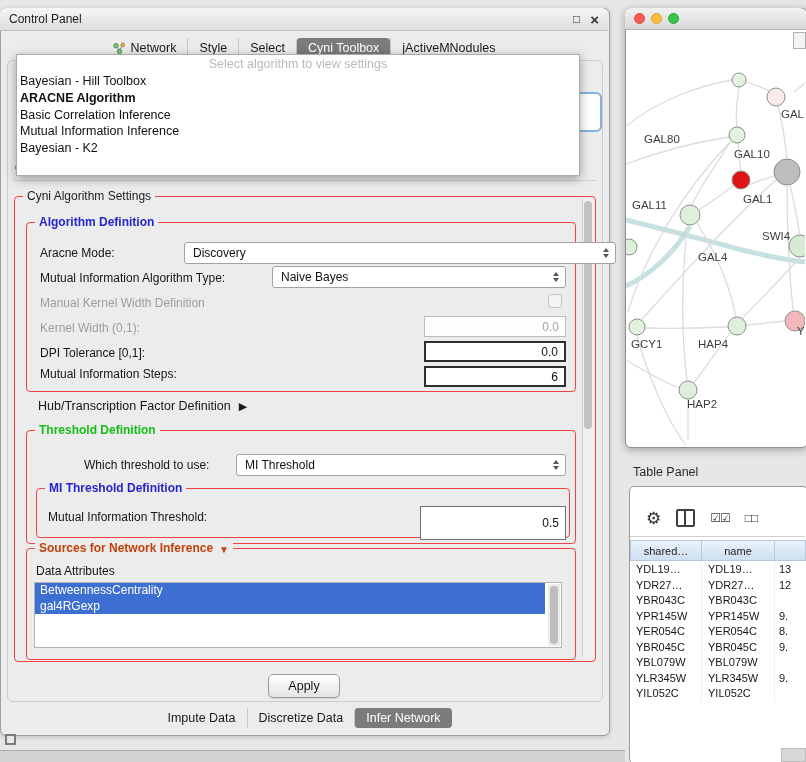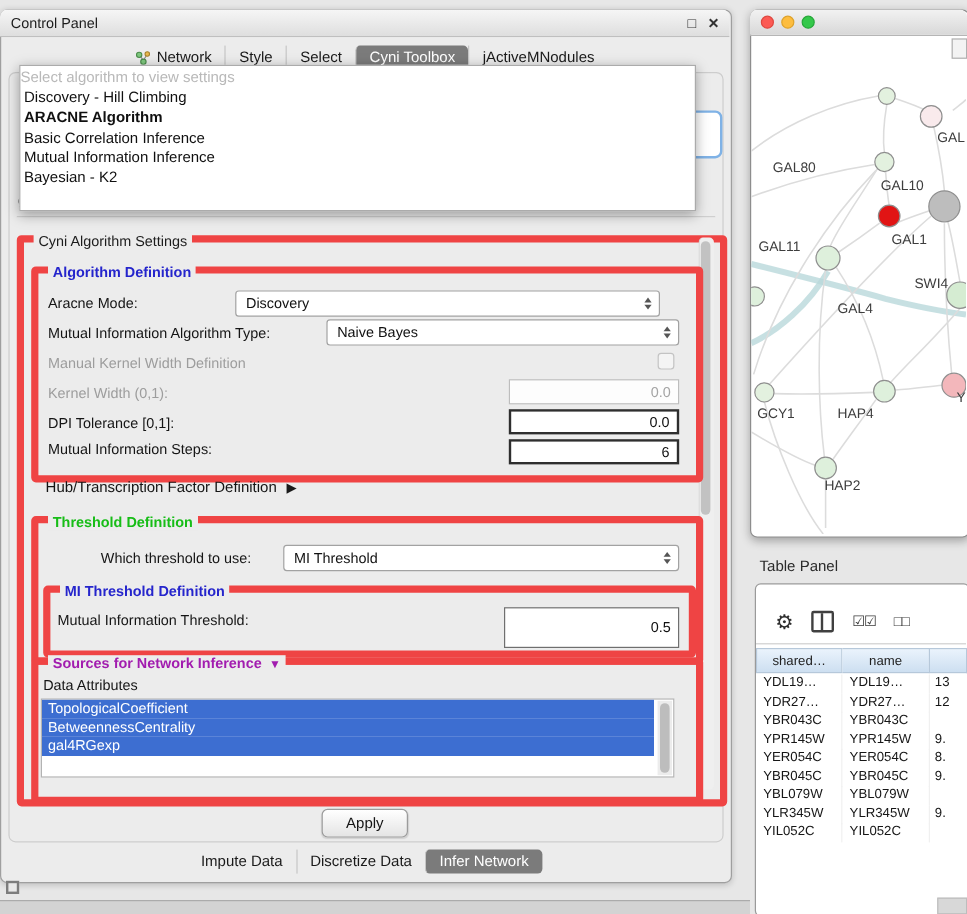--- a/index.html
+++ b/index.html
@@ -14,32 +14,32 @@
   .wbtns{display:flex;gap:10px;color:#333;align-items:center}
   .wbtns .sq{font-size:12px}
   .wbtns .x{font-weight:700;font-size:15px;line-height:1}
   .tabbar{display:flex;justify-content:center;align-items:center}
   .tab{font-size:12.5px;color:#1a1a1a;padding:3px 11px;display:flex;align-items:center;gap:5px;border-left:1px solid #c6c6c6;cursor:default}
   .tab:first-child{border-left:none}
   .tab.sel{background:#7b7b7b;color:#fff;border-radius:4px}
   .cpinner{border:1px solid #cdcdcd;border-radius:6px}
   
   .popup{background:#fff;border:1px solid #ababab;box-shadow:0 3px 10px rgba(0,0,0,.35);z-index:50}
-  .poprompt{height:18px;line-height:18px;text-align:left;color:#b9b9b9;font-size:12.5px}
+  .poprompt{height:18px;line-height:18px;text-align:center;color:#b9b9b9;font-size:12.5px}
   .popitem{height:16.8px;line-height:16.8px;padding-left:3px;font-size:12.5px;color:#101010}
   .popitem.cur{font-weight:700}
   .remnant{border:2px solid #7fb2e6;border-radius:6px;background:#fff;z-index:4}
   .frag{font-size:12px;color:#222;z-index:3}
   
-  .group{border:6px solid #ef4444;border-radius:4px}
+  .group{border:1px solid #ef4444;border-radius:4px}
   .legend{position:absolute;top:-8px;left:8px;background:#ececec;padding:0 4px;font-size:12px;white-space:nowrap}
   .legend.blue{color:#2525cc;font-weight:700}
   .legend.green{color:#17bd17;font-weight:700}
   .legend.plain{color:#1c1c1c}
-  .legend.bblack{color:#a21caf;font-weight:700;display:flex;align-items:flex-end;gap:6px}
+  .legend.bblack{color:#c2410c;font-weight:700;display:flex;align-items:flex-end;gap:6px}
   .lbl{position:absolute;font-size:12px;font-weight:400;color:#151515;white-space:nowrap}
   .lbl.dis{color:#9d9d9d}
   .combo{position:absolute;display:flex;align-items:center;background:#fff;border:1px solid #a2a2a2;border-radius:3px;
          font-size:12px;color:#111;padding-left:8px;box-sizing:border-box}
   .spin{margin-left:auto;margin-right:6px;display:flex;flex-direction:column;gap:2px;align-items:center}
   .spin i{display:block;width:0;height:0;border-left:3.5px solid transparent;border-right:3.5px solid transparent}
   .spin .up{border-bottom:4px solid #555}
   .spin .dn{border-top:4px solid #555}
   .field{position:absolute;display:flex;align-items:center;justify-content:flex-end;background:#fff;border:1px solid #8f8f8f;
          font-size:12px;color:#111;padding-right:6px;box-sizing:border-box}
@@ -129,39 +129,39 @@
 </div>
 
 <div class="abs cpinner" style="left:7px;top:60px;width:594px;height:640px"></div>
 
 <div class="abs remnant" style="left:556px;top:92px;width:42px;height:36px"></div>
 <div class="abs line" style="left:14px;top:180px;width:582px;height:1px"></div>
 <div class="abs frag" style="left:15px;top:160px">g</div>
 
 <div class="abs popup" style="left:16px;top:54px;width:562px;height:120px">
   <div class="poprompt">Select algorithm to view settings</div>
-  <div class="popitem">Discovery - Hill Climbing</div>
+  <div class="popitem">Bayesian - Hill Toolbox</div>
   <div class="popitem cur">ARACNE Algorithm</div>
   <div class="popitem">Basic Correlation Inference</div>
   <div class="popitem">Mutual Information Inference</div>
   <div class="popitem">Bayesian - K2</div>
 </div>
 
 <div class="abs group" style="left:14px;top:196px;width:580px;height:464px">
   <span class="legend plain">Cyni Algorithm Settings</span>
 </div>
 <div class="abs sbtrack" style="left:582px;top:198px;width:12px;height:460px"></div>
 <div class="abs sbthumb" style="left:584px;top:201px;width:8px;height:228px"></div>
 
 <div class="abs group" style="left:26px;top:222px;width:548px;height:168px">
   <span class="legend blue">Algorithm Definition</span>
 </div>
 
 <div class="lbl" style="left:40px;top:246px">Aracne Mode:</div>
-<div class="combo" style="left:196px;top:242px;width:354px;height:22px">
+<div class="combo" style="left:184px;top:242px;width:432px;height:22px">
   <span>Discovery</span>
   <span class="spin">
       <i class="up"></i>
       <i class="dn"></i>
     </span>
 </div>
 
 <div class="lbl" style="left:40px;top:271px">Mutual Information Algorithm Type:</div>
 <div class="combo" style="left:272px;top:266px;width:294px;height:22px">
   <span>Naive Bayes</span>
@@ -206,21 +206,20 @@
 <div class="field" style="left:420px;top:506px;width:146px;height:34px;border-color:#6f6f6f">0.5</div>
 
 <div class="abs group" style="left:26px;top:548px;width:548px;height:110px">
   <span class="legend bblack">
     <span>Sources for Network Inference</span>
     <span style="font-size:10px">▼</span>
   </span>
 </div>
 <div class="lbl" style="left:36px;top:564px">Data Attributes</div>
 <div class="abs listbox" style="left:34px;top:582px;width:528px;height:66px">
-  <div class="listrow">TopologicalCoefficient</div>
   <div class="listrow">BetweennessCentrality</div>
   <div class="listrow">gal4RGexp</div>
   <div class="listsb">
       <div class="listsbt"></div>
     </div>
 </div>
 
 <div class="abs btn" style="left:268px;top:674px;width:70px;height:22px">Apply</div>
 
 <div class="abs tabbar" style="left:0px;top:706px;width:608px;height:24px">

